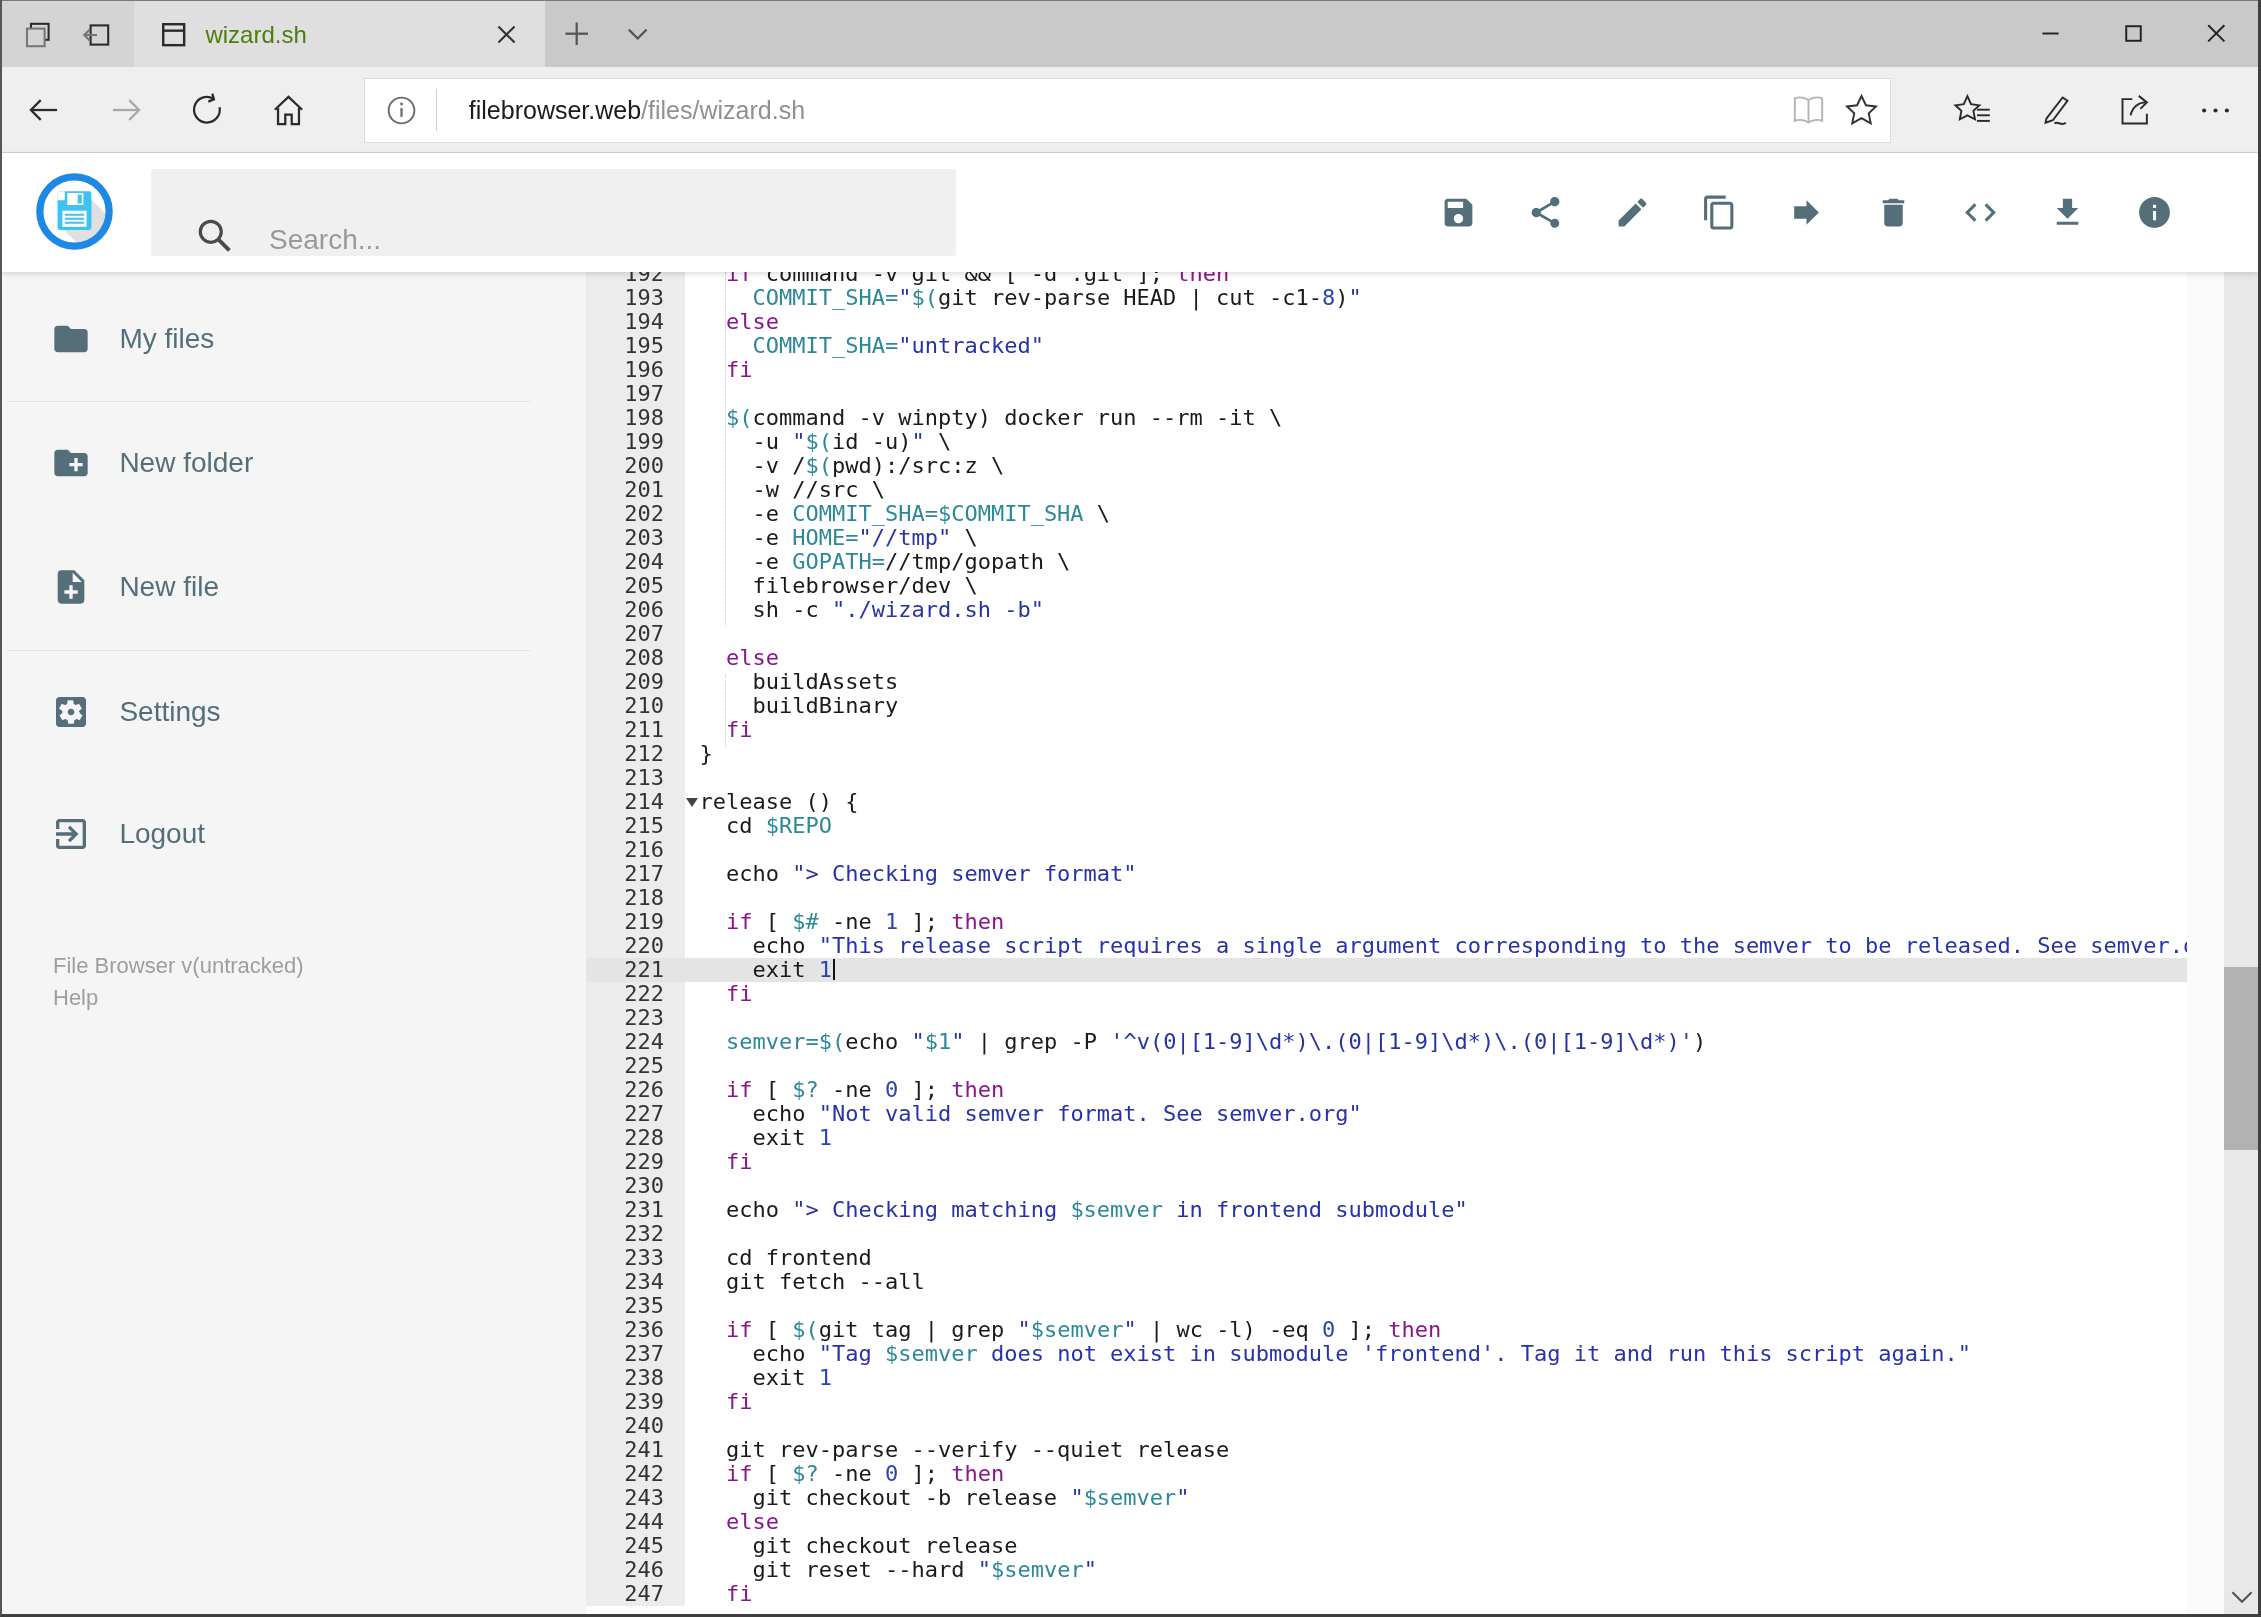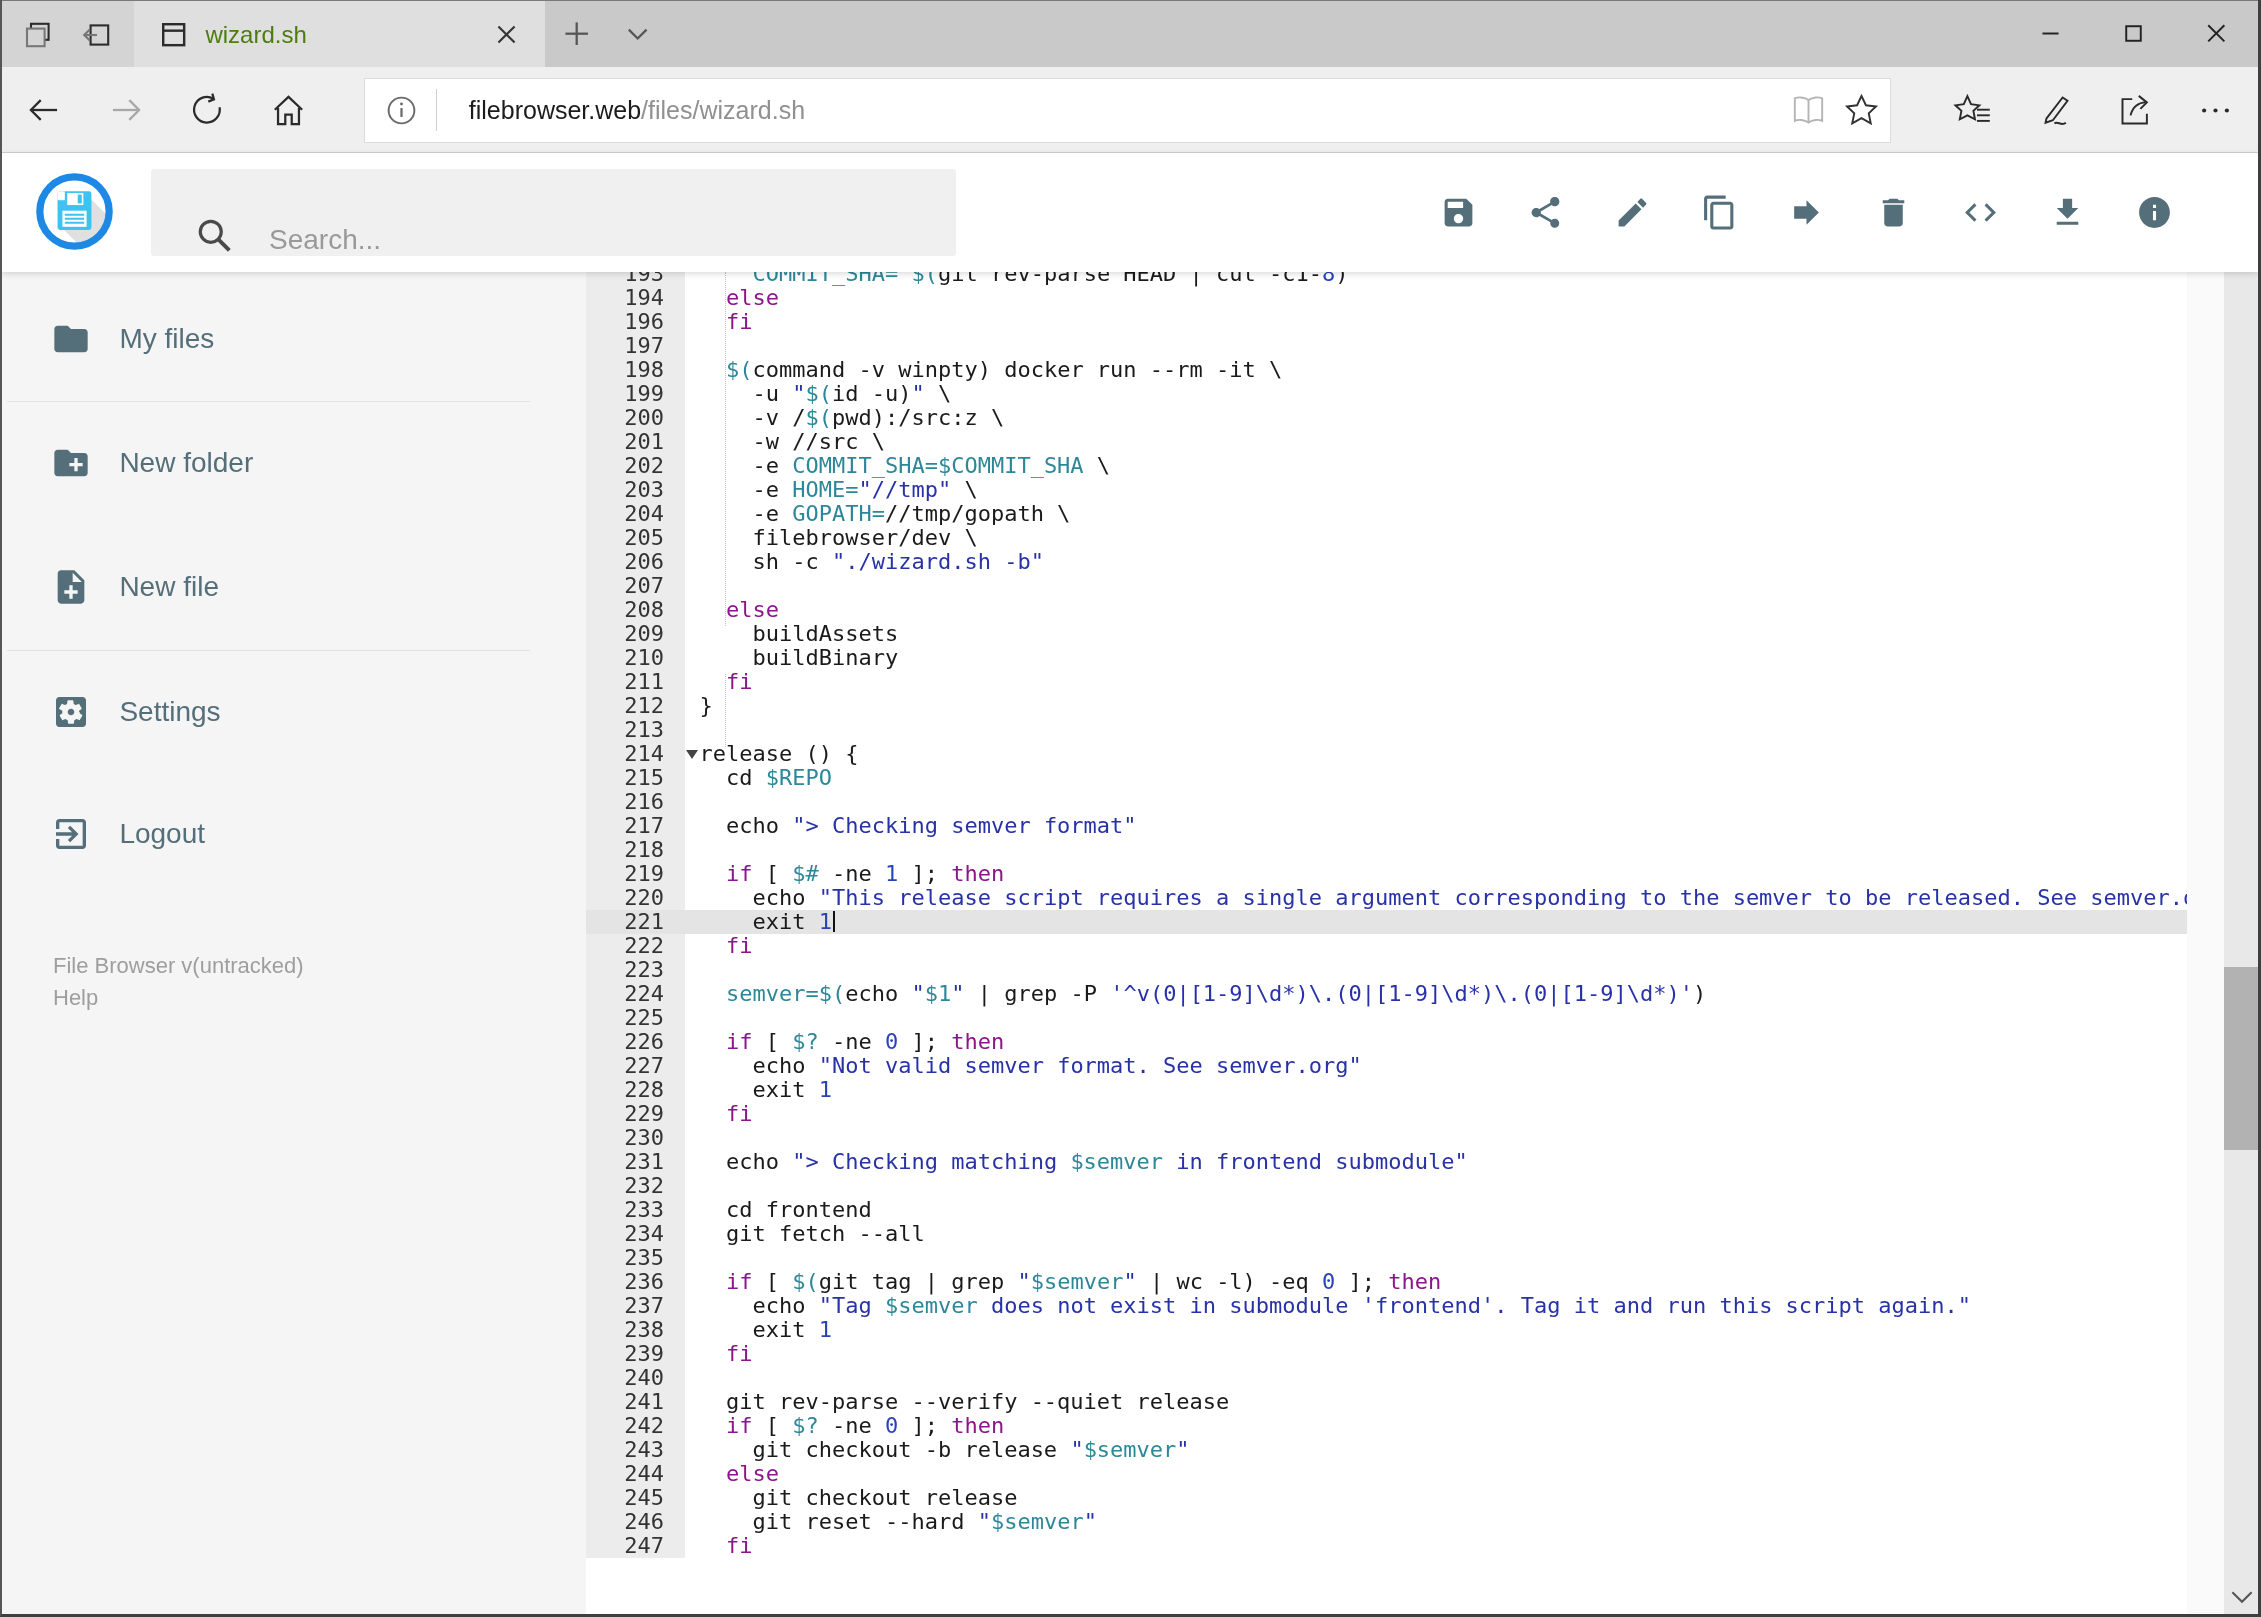--- a/index.html
+++ b/index.html
@@ -335,26 +335,34 @@
     </div>
     <div id="side-footer">
       <div>File Browser v(untracked)</div>
       <div class="help">Help</div>
     </div>
   </div>
 
   <div id="editor">
     <div id="code-rows">
         <div class="row">
+          <div class="gut">192</div>
+          <div class="code"><span>  </span><span class="tok-k">if</span><span> command -v git &amp;&amp; [ -d .git ]; </span><span class="tok-k">then</span></div>
+        </div>
+        <div class="row">
           <div class="gut">193</div>
           <div class="code"><span>    </span><span class="tok-v">COMMIT_SHA=</span><span class="tok-s">"</span><span class="tok-v">$(</span><span>git rev-parse HEAD | cut -c1-</span><span class="tok-n">8</span><span>)</span><span class="tok-s">"</span></div>
         </div>
         <div class="row">
           <div class="gut">194</div>
           <div class="code"><span>  </span><span class="tok-k">else</span></div>
+        </div>
+        <div class="row">
+          <div class="gut">195</div>
+          <div class="code"><span>    </span><span class="tok-v">COMMIT_SHA=</span><span class="tok-s">"untracked"</span></div>
         </div>
         <div class="row">
           <div class="gut">196</div>
           <div class="code"><span>  </span><span class="tok-k">fi</span></div>
         </div>
         <div class="row">
           <div class="gut">197</div>
           <div class="code"></div>
         </div>
         <div class="row">

